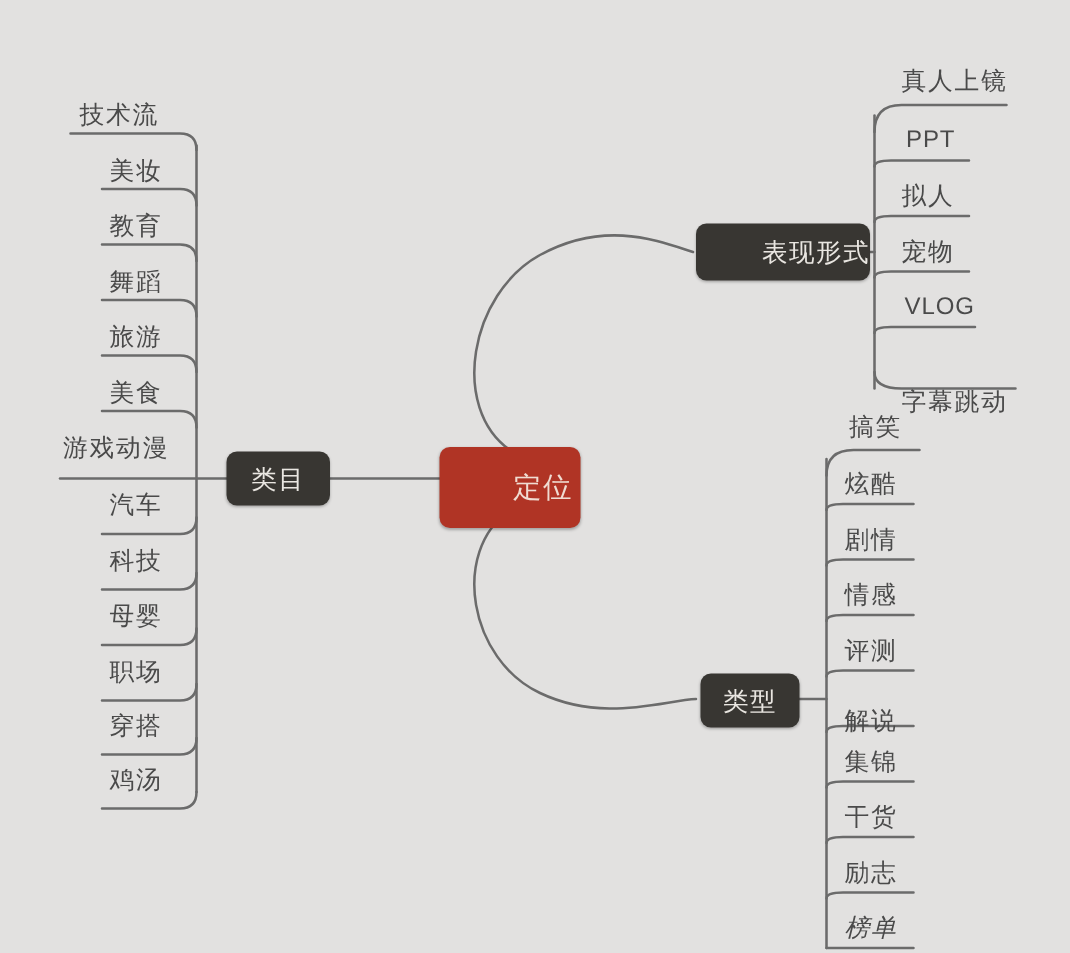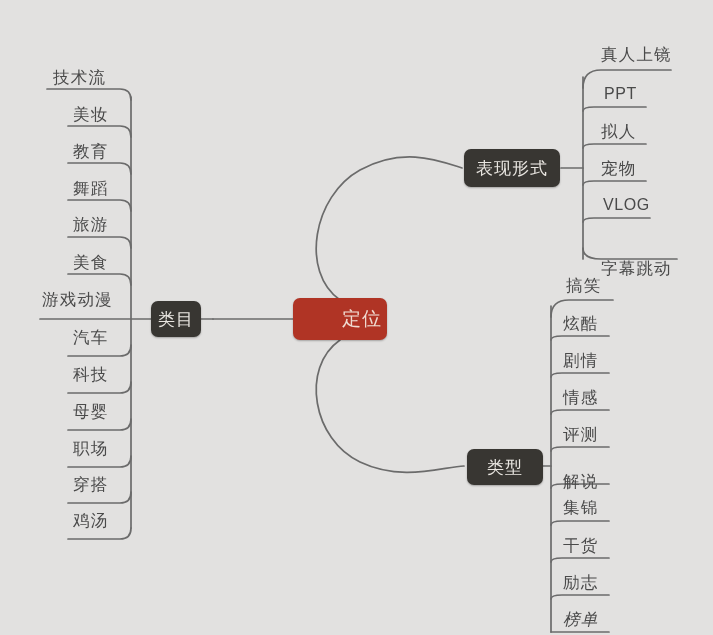--- a/index.html
+++ b/index.html
@@ -137,33 +137,33 @@
       <path d="M 551 525 Q 551 521 562 521 L 609 521"></path>
 
       <path d="M 551 562 Q 551 558 562 558 L 609 558"></path>
 
       <path d="M 551 599 Q 551 595 562 595 L 609 595"></path>
 
       <path d="M 551 632 Q 551 632 562 632 L 609 632"></path>
     </g>
   </svg>
 
-  <div class="node root" style="left:293px; top:298px; width:94px; height:42px;padding-left:44px;">
+  <div class="node root" style="left:293px; top:298px; width:94px; height:54px;padding-left:44px;">
     <span>定位</span>
   </div>
 
-  <div class="node dark" style="left:151px; top:301px; width:50px; height:36px;">
+  <div class="node dark" style="left:151px; top:301px; width:69px; height:36px;">
     <span>类目</span>
   </div>
 
-  <div class="node dark" style="left:464px; top:149px; width:96px; height:38px;">
+  <div class="node dark" style="left:464px; top:149px; width:116px; height:38px;justify-content:flex-end;">
     <span>表现形式</span>
   </div>
 
-  <div class="node dark" style="left:467px; top:449px; width:76px; height:36px;">
+  <div class="node dark" style="left:467px; top:449px; width:66px; height:36px;">
     <span>类型</span>
   </div>
 
   <div class="leaf" style="left:53px; top:69px;">技术流</div>
   <div class="leaf" style="left:73px; top:106px;">美妆</div>
   <div class="leaf" style="left:73px; top:143px;">教育</div>
   <div class="leaf" style="left:73px; top:180px;text-align:center;">舞蹈</div>
   <div class="leaf" style="left:73px; top:217px;font-family:Liberation Serif, serif;">旅游</div>
   <div class="leaf" style="left:73px; top:254px;">美食</div>
   <div class="leaf" style="left:42px; top:291px;">游戏动漫</div>

